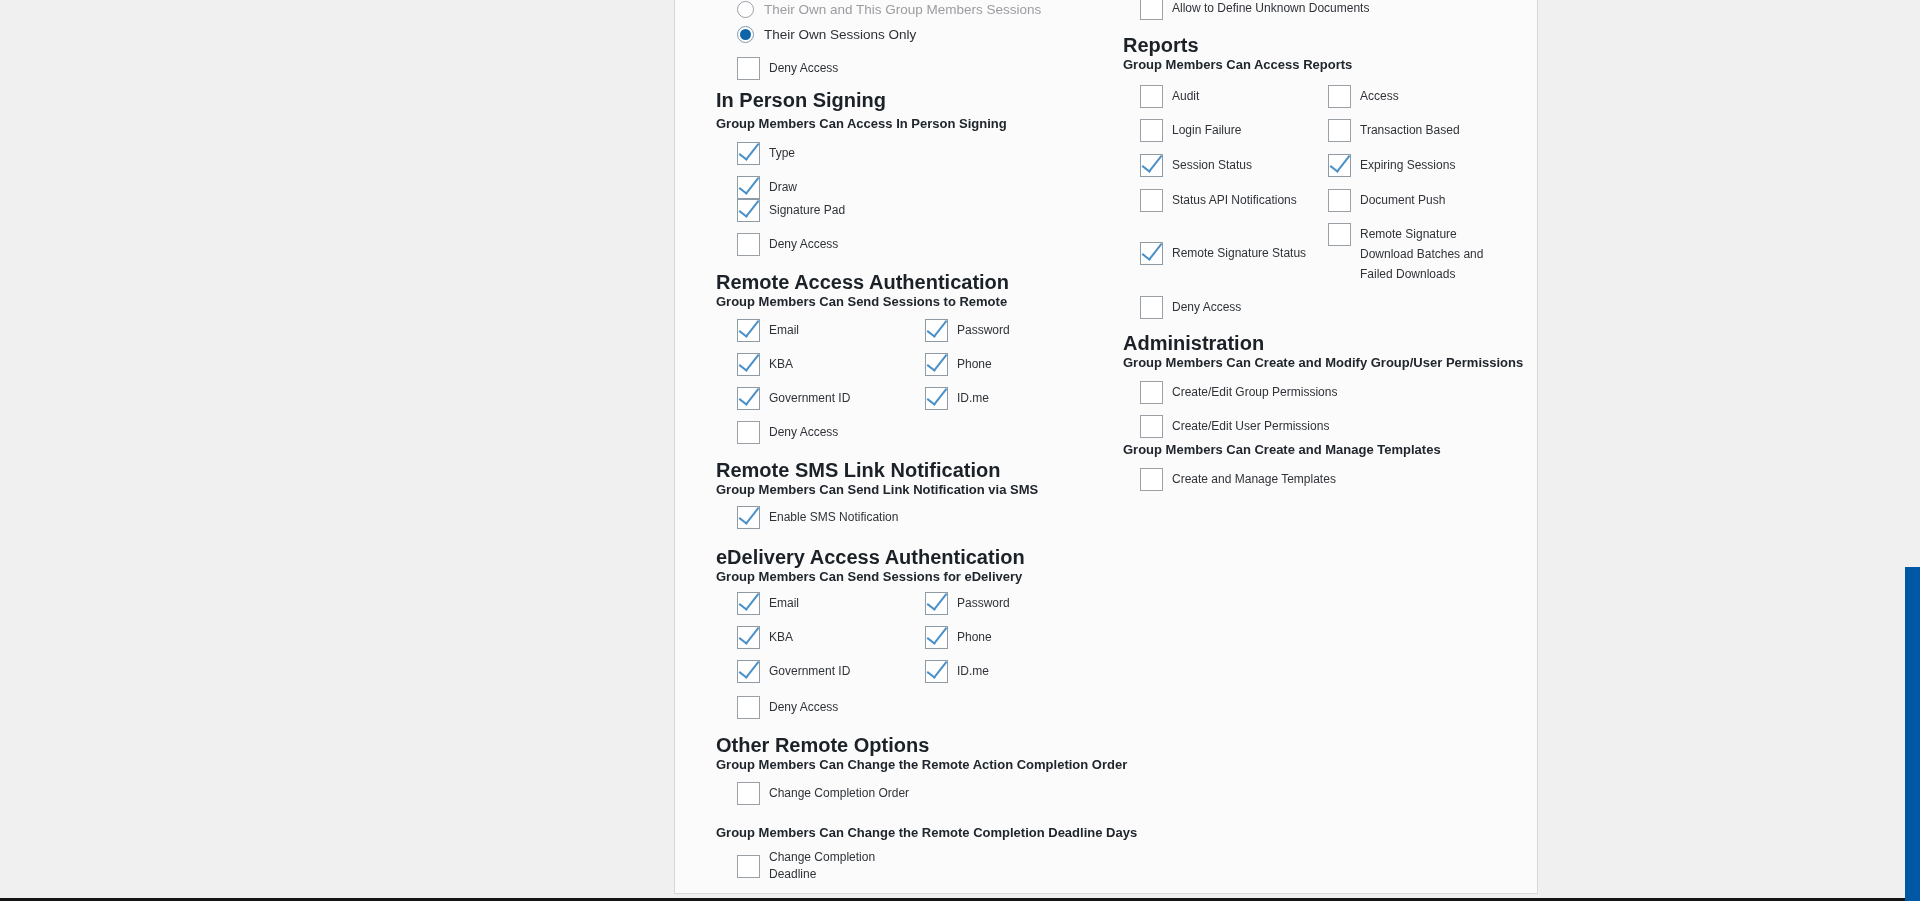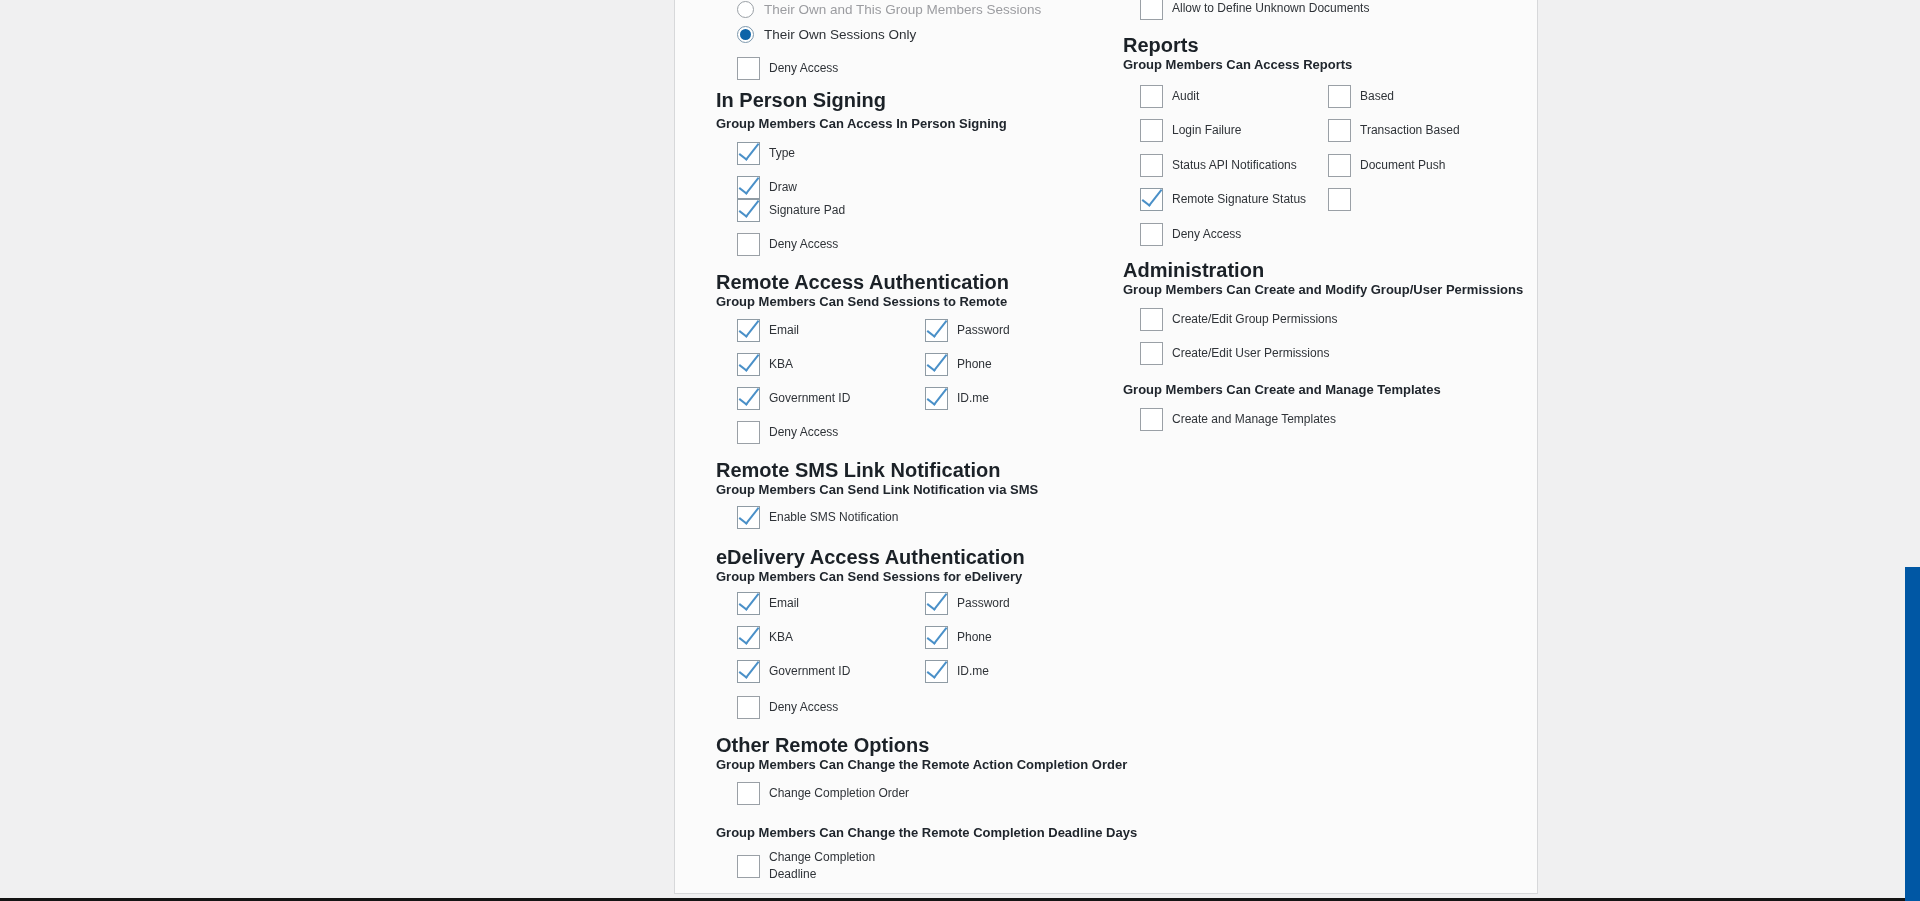--- a/index.html
+++ b/index.html
@@ -223,50 +223,61 @@
       <h2 class="sec-title" style="margin-top:15px">Reports</h2>
       <h3 class="sec-sub" style="margin-top:2px">Group Members Can Access Reports</h3>
 
       <div class="cb-row" style="margin-top:12px">
         <div class="cb-item">
           <span class="cb" data-checked="false"></span>
           <span class="cb-label">Audit</span>
         </div>
         <div class="cb-item">
           <span class="cb" data-checked="false"></span>
-          <span class="cb-label">Based</span>
+          <span class="cb-label">Access</span>
         </div>
       </div>
       <div class="cb-row" style="margin-top:11px">
         <div class="cb-item">
           <span class="cb" data-checked="false"></span>
           <span class="cb-label">Login Failure</span>
         </div>
         <div class="cb-item">
           <span class="cb" data-checked="false"></span>
           <span class="cb-label">Transaction Based</span>
         </div>
       </div>
       <div class="cb-row" style="margin-top:12px">
         <div class="cb-item">
+          <span class="cb" data-checked="true"></span>
+          <span class="cb-label">Session Status</span>
+        </div>
+        <div class="cb-item">
+          <span class="cb" data-checked="true"></span>
+          <span class="cb-label">Expiring Sessions</span>
+        </div>
+      </div>
+      <div class="cb-row" style="margin-top:12px">
+        <div class="cb-item">
           <span class="cb" data-checked="false"></span>
           <span class="cb-label">Status API Notifications</span>
         </div>
         <div class="cb-item">
           <span class="cb" data-checked="false"></span>
           <span class="cb-label">Document Push</span>
         </div>
       </div>
       <div class="cb-row" style="margin-top:11px">
         <div class="cb-item">
           <span class="cb" data-checked="true"></span>
           <span class="cb-label">Remote Signature Status</span>
         </div>
         <div class="cb-item top">
           <span class="cb" data-checked="false"></span>
+          <span class="cb-label">Remote Signature Download Batches and Failed Downloads</span>
         </div>
       </div>
       <div class="cb-row" style="margin-top:12px">
         <div class="cb-item">
           <span class="cb" data-checked="false"></span>
           <span class="cb-label">Deny Access</span>
         </div>
       </div>
 
       <h2 class="sec-title" style="margin-top:14px">Administration</h2>
@@ -278,21 +289,21 @@
           <span class="cb-label">Create/Edit Group Permissions</span>
         </div>
       </div>
       <div class="cb-row" style="margin-top:11px">
         <div class="cb-item" style="width:auto">
           <span class="cb" data-checked="false"></span>
           <span class="cb-label">Create/Edit User Permissions</span>
         </div>
       </div>
 
-      <h3 class="sec-sub" style="margin-top:17px">Group Members Can Create and Manage Templates</h3>
+      <h3 class="sec-sub" style="margin-top:4px">Group Members Can Create and Manage Templates</h3>
       <div class="cb-row" style="margin-top:10px">
         <div class="cb-item" style="width:auto">
           <span class="cb" data-checked="false"></span>
           <span class="cb-label">Create and Manage Templates</span>
         </div>
       </div>
     </div>
   </div>
 
   <div class="bottom-strip"></div>

